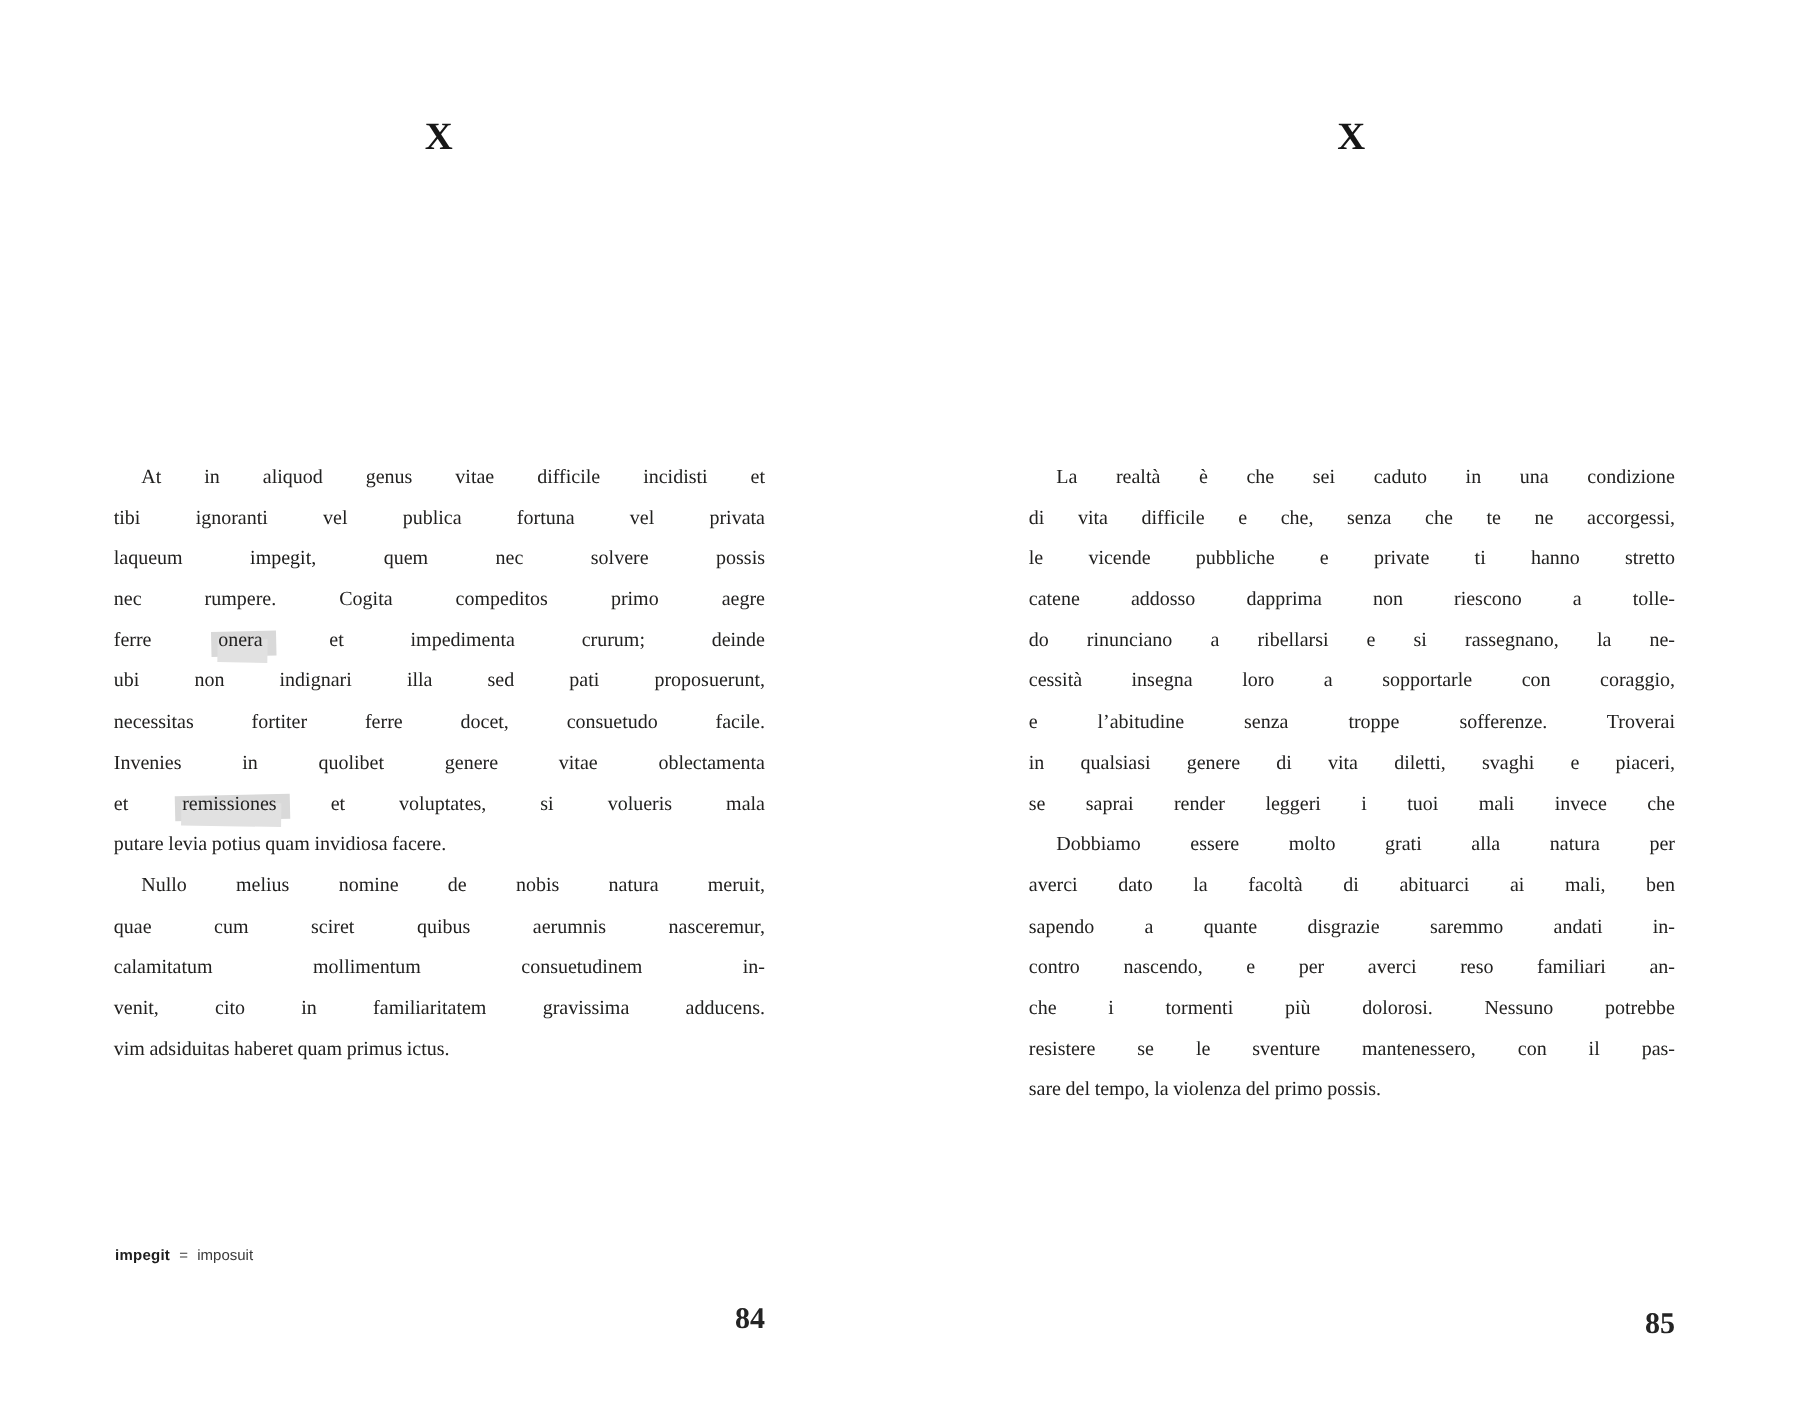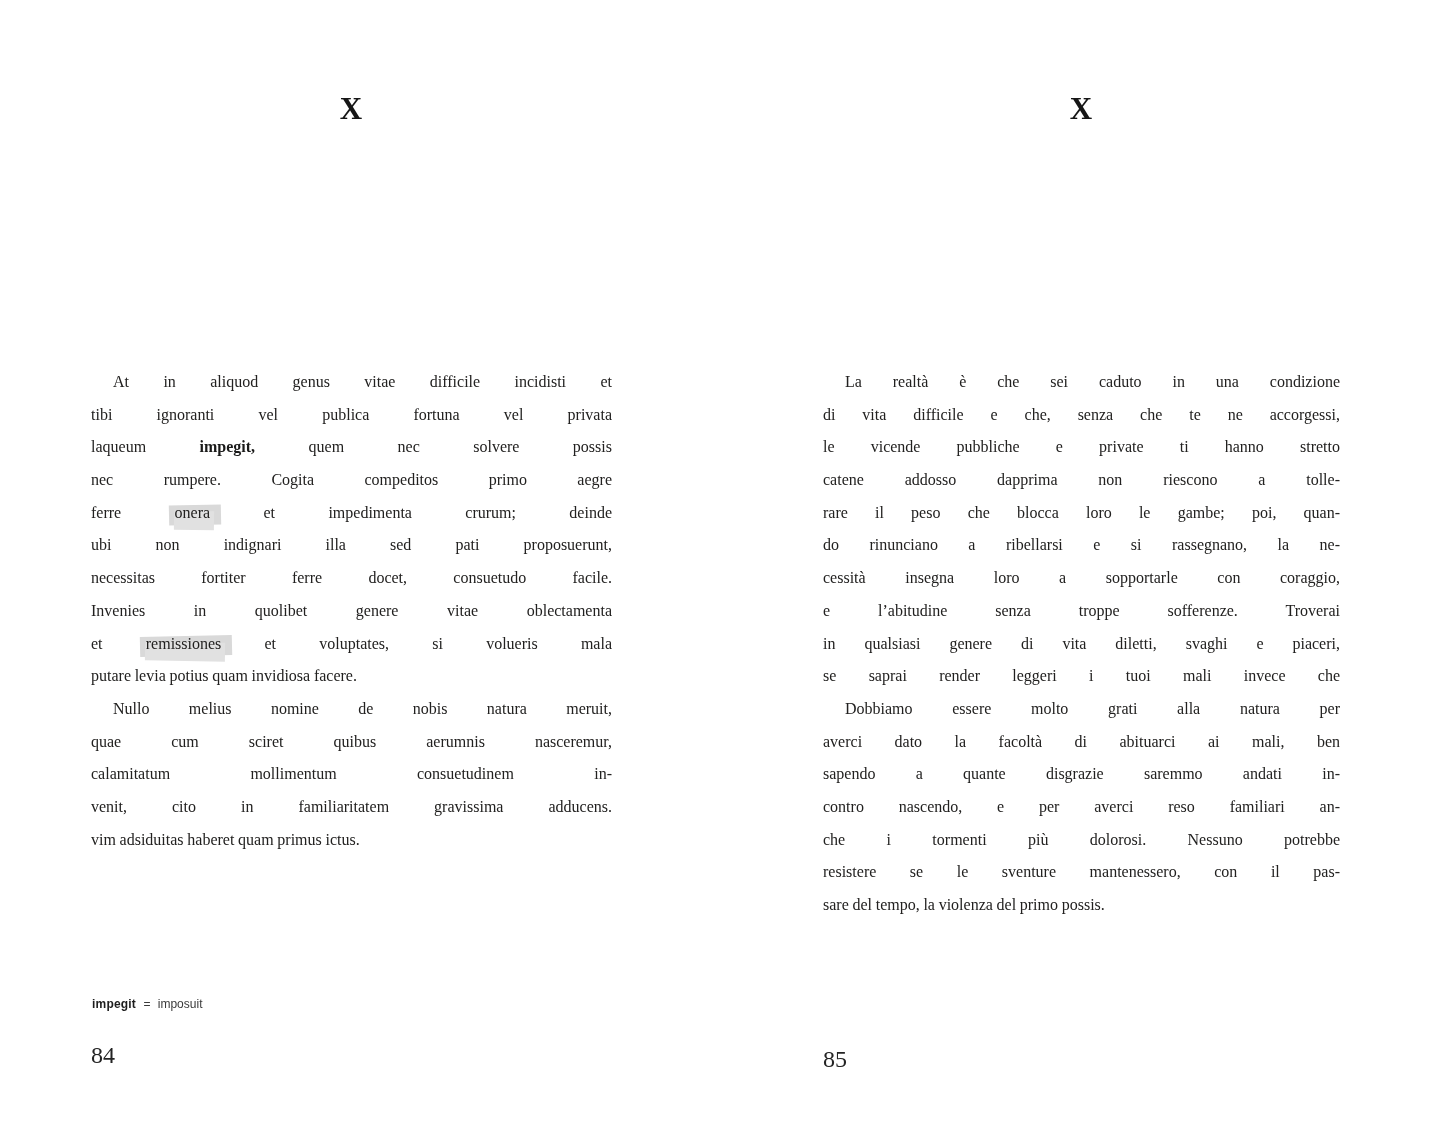--- a/index.html
+++ b/index.html
@@ -45,21 +45,21 @@
     text-align: justify;
     text-align-last: justify;
     word-spacing: -0.3px;
     white-space: normal;
     height: 32.7px;
     overflow: visible;
   }
   .line.first { text-indent: 22px; }
   .line.last  { text-align-last: left; }
 
-  .bold { font-weight: 700; color: #1a1a19; }
+  .bold { font-weight: 400; color: #1a1a19; }
 
   .hl { position: relative; z-index: 0; }
   .hl::before {
     content: ""; position: absolute; z-index: -1;
     left: -6px; right: -10px; top: 1px; bottom: -4px;
     background: #d9d9d9; transform: rotate(-1.3deg);
   }
   .hl::after {
     content: ""; position: absolute; z-index: -1;
     left: -1px; right: -3px; top: 7px; bottom: -9px;
@@ -73,23 +73,24 @@
     font-size: 12px;
     line-height: 24px;
     color: #3a3a3a;
   }
   .footnote .fn-term { font-weight: 700; color: #1d1d1d; letter-spacing: 0.2px; }
   .footnote .fn-sep  { padding: 0 4px; }
 
   .page-number {
     position: absolute;
     top: 1042px;
-    text-align: left;
+    text-align: right;
     font-size: 24px;
     color: #242424;
+    font-weight: bold;
   }
   .page.left  .page-number { left: 91px;  width: 521px; }
   .page.right .page-number { left: 101px; width: 517px; top: 1046px; }
 </style>
 </head>
 <body>
 
 <div class="spread">
 
   <section class="page left">
@@ -128,21 +129,20 @@
 
   <section class="page right">
     <div class="chapter-heading">X</div>
 
     <div class="text-block">
         <div class="paragraph">
           <div class="line first"><span>La realtà è che sei caduto in una condizione</span></div>
           <div class="line"><span>di vita difficile e che, senza che te ne accorgessi,</span></div>
           <div class="line"><span>le vicende pubbliche e private ti hanno stretto</span></div>
           <div class="line"><span>catene addosso dapprima non riescono a tolle-</span></div>
-          <div class="line"><span>rare il peso che blocca loro le gambe; poi, quan-</span></div>
           <div class="line"><span>do rinunciano a ribellarsi e si rassegnano, la ne-</span></div>
           <div class="line"><span>cessità insegna loro a sopportarle con coraggio,</span></div>
           <div class="line"><span>e l’abitudine senza troppe sofferenze. Troverai</span></div>
           <div class="line"><span>in qualsiasi genere di vita diletti, svaghi e piaceri,</span></div>
           <div class="line"><span>se saprai render leggeri i tuoi mali invece che</span></div>
         </div>
         <div class="paragraph">
           <div class="line first"><span>Dobbiamo essere molto grati alla natura per</span></div>
           <div class="line"><span>averci dato la facoltà di abituarci ai mali, ben</span></div>
           <div class="line"><span>sapendo a quante disgrazie saremmo andati in-</span></div>

